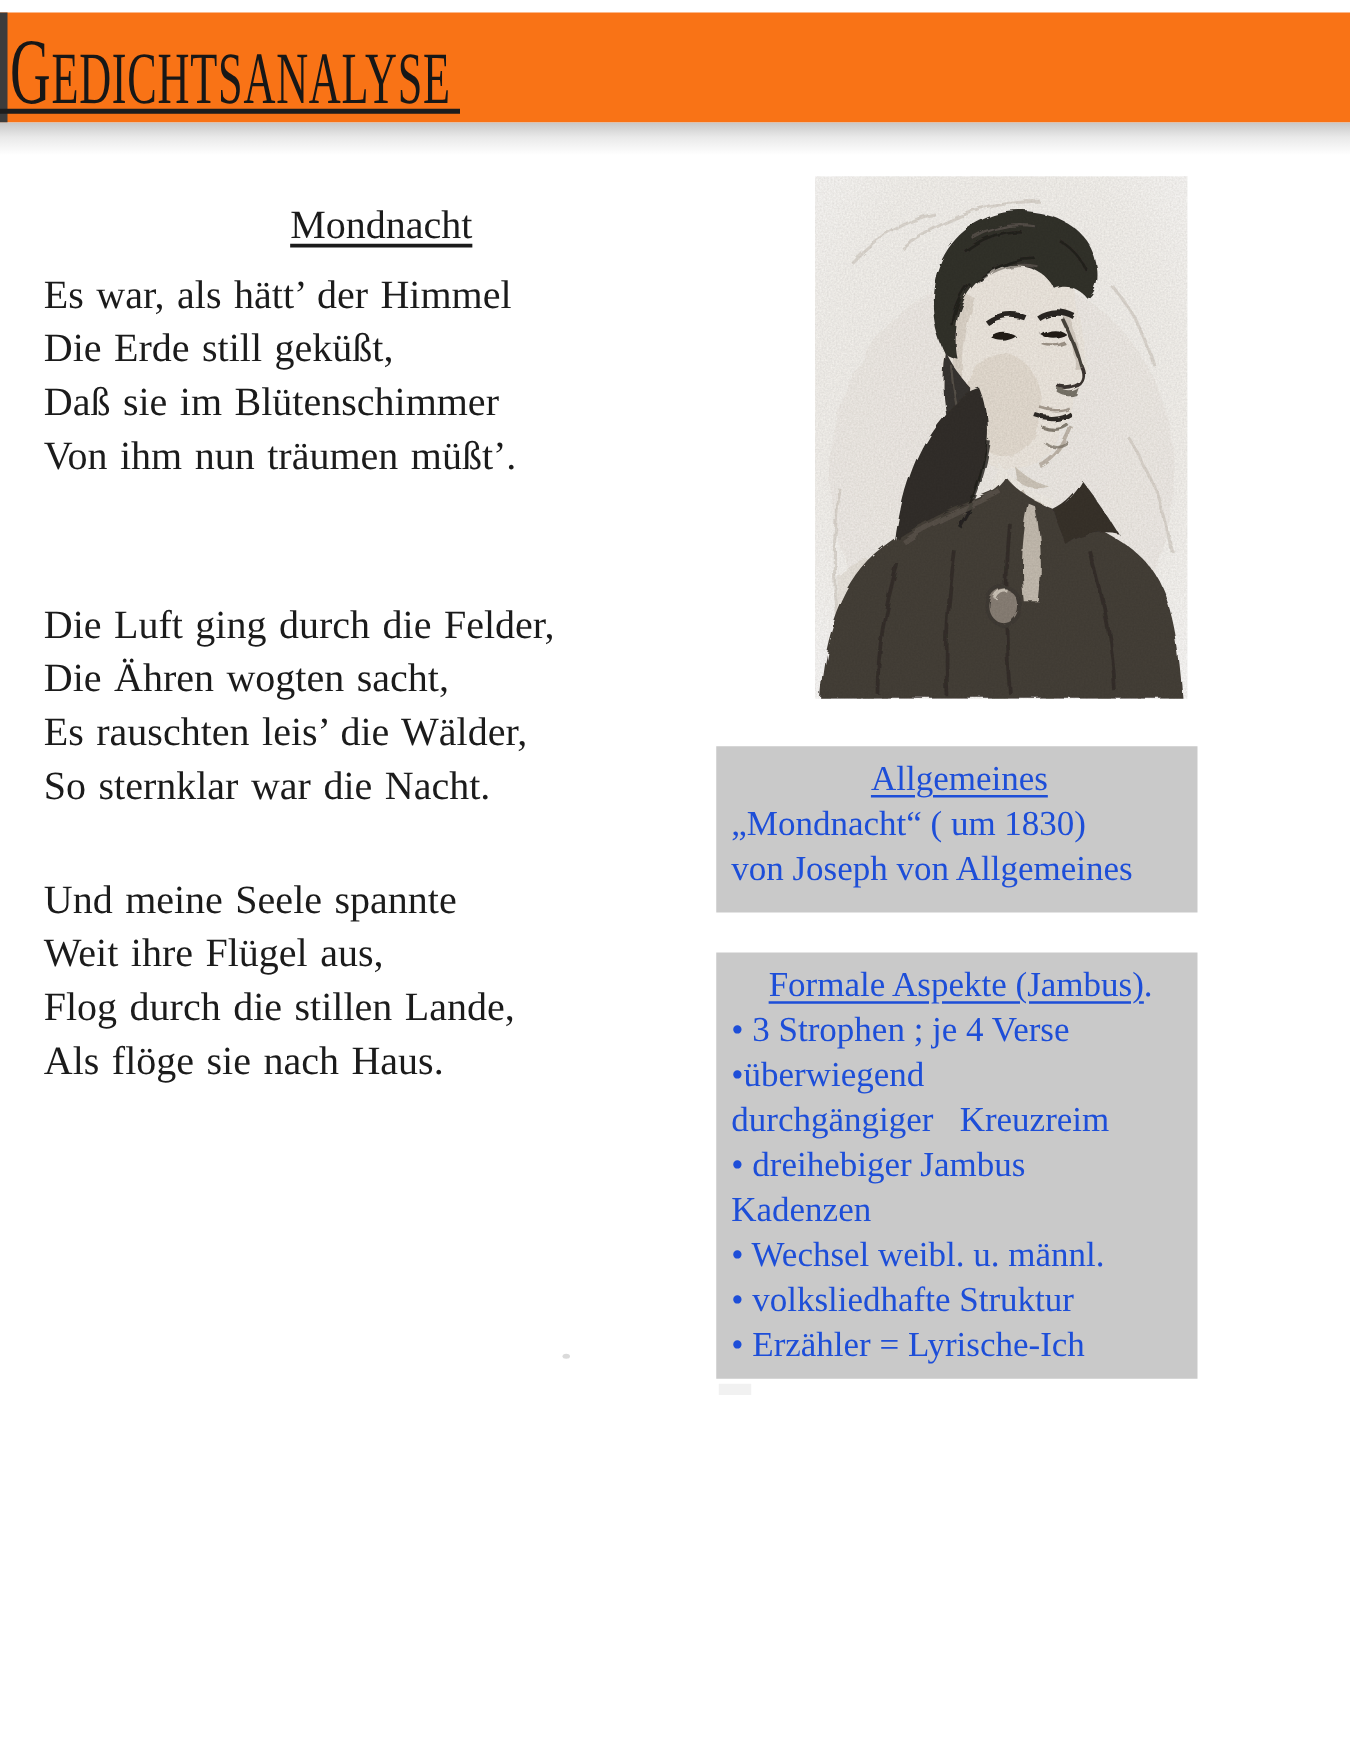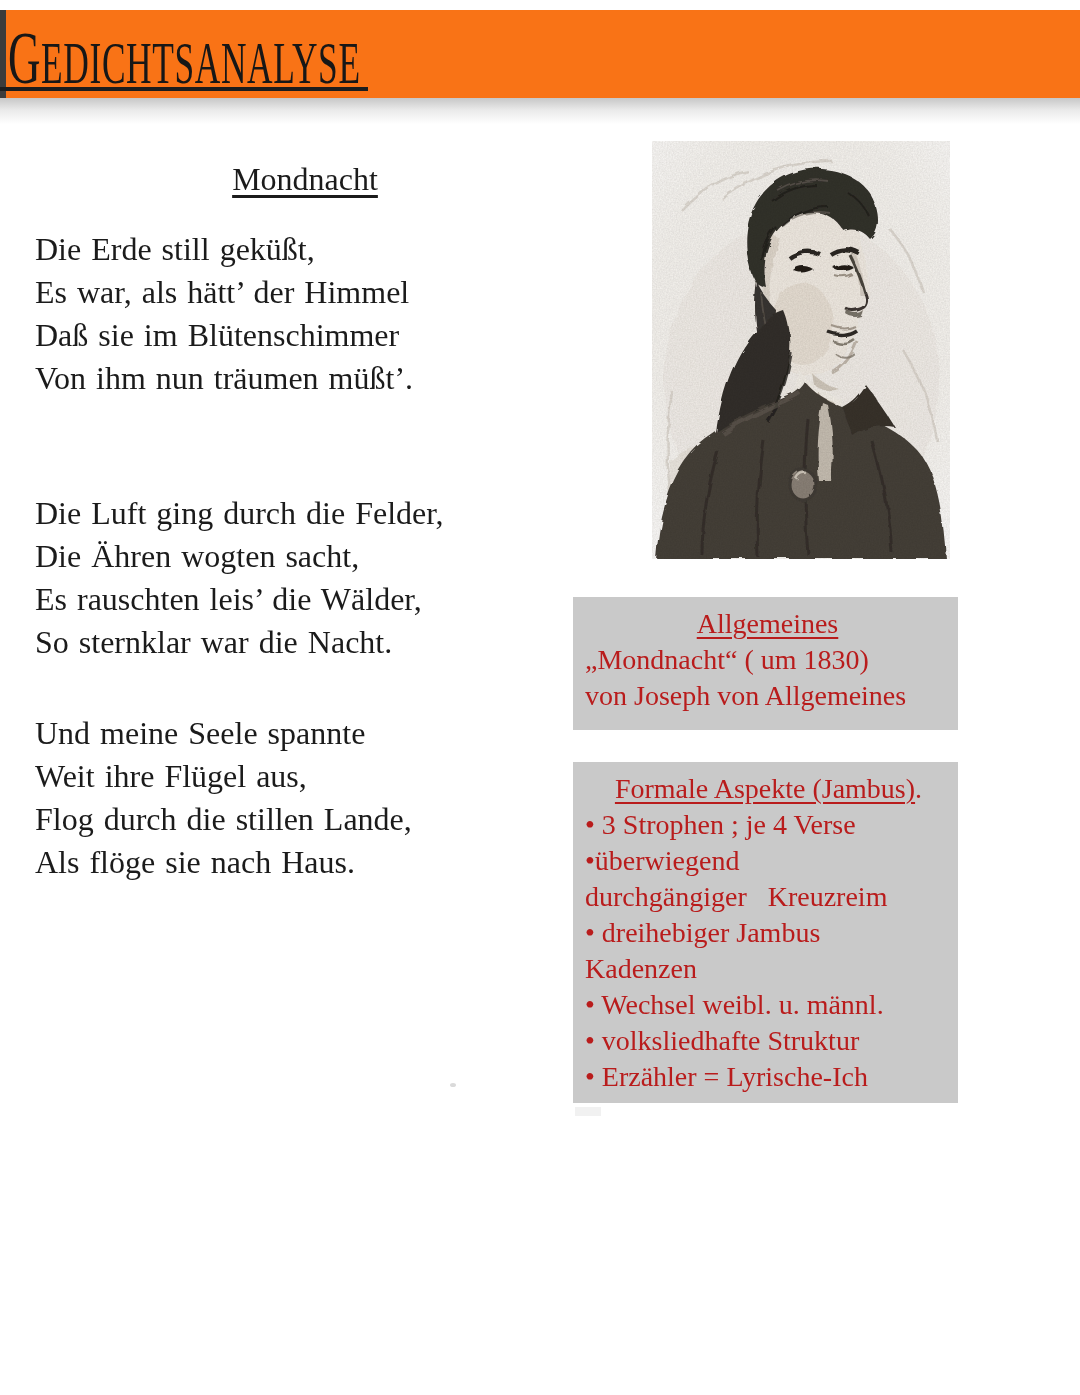--- a/index.html
+++ b/index.html
@@ -13,33 +13,33 @@
                   transform:scaleX(0.60); transform-origin:0 0; letter-spacing:1px; color:#171717; }
   .t-init { font-size:75px; line-height:80px; }
   .t-rest { font-size:59px; line-height:80px; }
   .header-underline { position:absolute; left:-6px; top:77px; width:368px; height:4px; background:#1d1d1d; }
   .header-shadow { position:absolute; left:0; top:98px; width:1080px; height:26px;
                    background:linear-gradient(to bottom,#c7c7c7 0%,#e9e9e9 45%,#ffffff 100%); }
 
   
   .poem { position:absolute; left:35px; top:158px; width:540px;
           font-size:32px; line-height:43px; word-spacing:2px; }
-  .poem-title { font-size:32px; font-weight:normal; text-align:center; margin:0 0 27px 0;
+  .poem-title { font-size:32px; font-weight:normal; text-align:center; margin:0 0 13px 0;
                 text-decoration:underline; text-decoration-thickness:2.5px; text-underline-offset:5px; }
   .stanza { margin:0; }
   .stanza-2 { margin-top:92px; }
   .stanza-3 { margin-top:48px; }
 
   
   .portrait { position:absolute; left:652px; top:141px; width:298px; height:418px; margin:0; }
   .portrait svg { display:block; }
 
   
   .info-box { position:absolute; left:573px; width:385px; background:#c9c9c9;
-              font-size:28px; line-height:36px; box-sizing:border-box; color:#b91c1c; }
+              font-size:28px; line-height:36px; box-sizing:border-box; color:#1d4ed8; }
   .box-allgemeines { top:597px; height:133px; padding:9px 8px 0 12px; }
   .box-formale { top:762px; height:341px; padding:9px 6px 0 12px; }
   .box-title { text-align:center; }
   .u { text-decoration:underline; text-decoration-thickness:2px; text-underline-offset:4px; }
 
   
   .stray-dot { position:absolute; left:450px; top:1083px; width:6px; height:4px;
                border-radius:50%; background:#dadada; }
   .smudge { position:absolute; left:575px; top:1107px; width:26px; height:9px; background:#f1f1f1; }
 </style>
@@ -52,22 +52,22 @@
     <div class="header-title">
       <span class="t-init">G</span><span class="t-rest">EDICHTSANALYSE</span>
     </div>
     <div class="header-underline"></div>
   </header>
   <div class="header-shadow"></div>
 
   <section class="poem">
     <h2 class="poem-title">Mondnacht</h2>
     <div class="stanza stanza-1">
+      <div class="line">Es war, als hätt’ der Himmel</div>
       <div class="line">Die Erde still geküßt,</div>
-      <div class="line">Es war, als hätt’ der Himmel</div>
       <div class="line">Daß sie im Blütenschimmer</div>
       <div class="line">Von ihm nun träumen müßt’.</div>
     </div>
     <div class="stanza stanza-2">
       <div class="line">Die Luft ging durch die Felder,</div>
       <div class="line">Die Ähren wogten sacht,</div>
       <div class="line">Es rauschten leis’ die Wälder,</div>
       <div class="line">So sternklar war die Nacht.</div>
     </div>
     <div class="stanza stanza-3">

